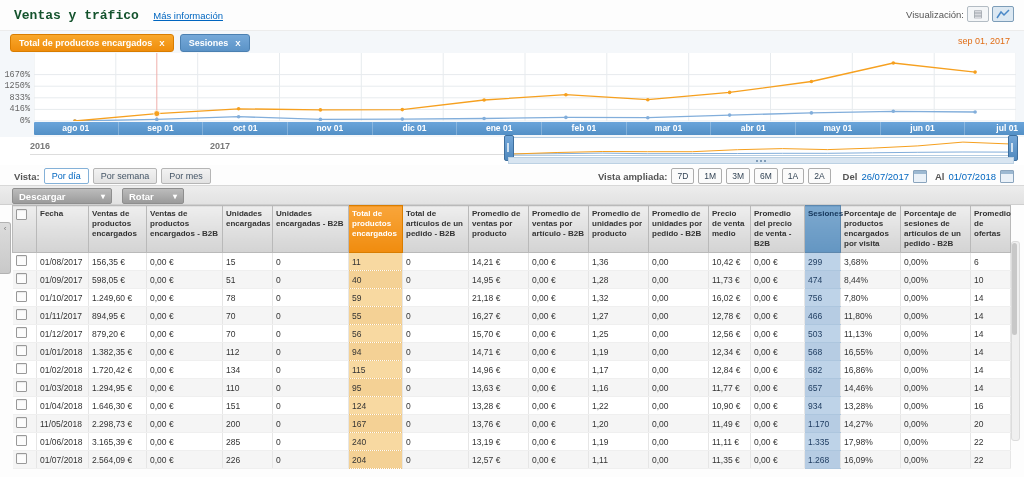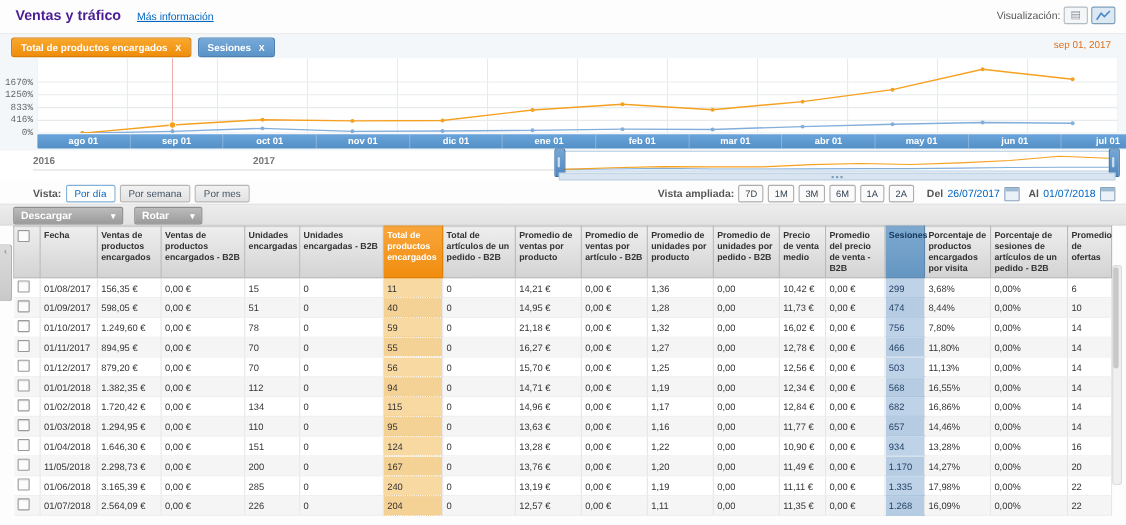--- a/index.html
+++ b/index.html
@@ -1,20 +1,20 @@
 <!DOCTYPE html>
 <html><head>
 <meta charset="utf-8">
 <style>
   html,body{margin:0;padding:0;background:#f4f4f4;font-family:"Liberation Sans",sans-serif;}
   .page{position:relative;width:1024px;height:477px;background:#fdfdfd;overflow:hidden;}
 
   
   .topbar{position:relative;height:30px;padding:5px 12px 0 14px;box-sizing:border-box;}
-  .page-title{font-size:13px;font-weight:bold;color:#4c1d95;}
+  .page-title{font-size:13px;font-weight:bold;color:#14532d;font-family:Liberation Mono, monospace;}
   .link{font-size:9.5px;color:#0066c0;text-decoration:underline;cursor:pointer;}
   .title-line1 .link{margin-left:10px;}
   .title-line2{margin-top:1px;}
   .viz{position:absolute;right:10px;top:6px;font-size:9.5px;color:#555;display:flex;align-items:center;gap:3px;margin-left:15px;}
   .viz-btn{width:20px;height:14px;border:1px solid #b3bcc4;background:#f4f6f8;border-radius:2px;display:inline-flex;align-items:center;justify-content:center;cursor:pointer;}
   .viz-btn.sel{background:#dce8f2;border-color:#7d9db8;}
   .grid-glyph{font-size:10px;color:#8b929a;line-height:10px;}
 
   
   .chart-panel{position:relative;height:134px;background:#f4f7fa;border-top:1px solid #ececec;}
@@ -33,21 +33,21 @@
   .ov-baseline{position:absolute;top:17px;left:30px;width:986px;height:1px;background:#ddd;}
   .ov-sel{position:absolute;left:508px;top:0;width:506px;height:19px;border:1px solid #b5cde2;background:#fff;box-sizing:border-box;}
   .ov-handle{position:absolute;top:-3px;width:8px;height:24px;background:linear-gradient(#74a7d8,#4f88bd);border:1px solid #3e6f9e;border-radius:2px;cursor:ew-resize;}
   .ov-handle.l{left:-5px}.ov-handle.r{right:-5px}
   .ov-handle::after{content:"";position:absolute;left:2px;top:7px;width:2px;height:9px;background:rgba(255,255,255,.7);}
   .ov-track{position:absolute;left:508px;top:20px;width:506px;height:7px;background:#d8e5f1;border:1px solid #bcd1e3;box-sizing:border-box;display:flex;align-items:center;justify-content:center;gap:2px;cursor:pointer;}
   .ov-track i{width:2px;height:2px;background:#7f9cb8;display:block;}
 
   
   .vista-row{position:relative;height:18px;background:#fdfdfd;padding:2px 10px 0 14px;display:flex;justify-content:space-between;align-items:center;}
-  .vr-left,.vr-right{display:flex;align-items:center;gap:4px;margin-left:16px;}
+  .vr-left,.vr-right{display:flex;align-items:center;gap:4px;}
   .lbl{font-size:9.5px;font-weight:bold;color:#555;}
   .vbtn{font-size:9px;color:#456;background:linear-gradient(#f2f2f2,#e2e2e2);border:1px solid #b5b5b5;border-radius:2px;padding:2px 7px;cursor:pointer;}
   .vbtn.sel{background:#fff;border-color:#84b1d8;color:#0066c0;}
   .zbtn{font-size:8.5px;color:#345;background:#fbfbfb;border:1px solid #adadad;border-radius:2px;padding:2px 5px;cursor:pointer;}
   .date-link{font-size:9.5px;color:#0066c0;cursor:pointer;}
   .cal{width:12px;height:11px;border:1px solid #8aa4bd;background:#eaf1f8;border-radius:1px;position:relative;display:inline-block;cursor:pointer;}
   .cal::before{content:"";position:absolute;top:0;left:0;right:0;height:3px;background:#9db9d2;}
 
   
   .toolbar{height:20px;background:linear-gradient(#ededed,#e2e2e2);border-top:1px solid #d8d8d8;border-bottom:1px solid #cfcfcf;padding:2px 0 0 12px;display:flex;gap:10px;box-sizing:border-box;}
@@ -177,21 +177,21 @@
         <span>feb 01</span>
         <span>mar 01</span>
         <span>abr 01</span>
         <span>may 01</span>
         <span>jun 01</span>
         <span>jul 01</span>
       </div>
 
     <div class="overview">
       <span class="year" style="left:30px">2016</span>
-      <span class="year" style="left:230px">2017</span>
+      <span class="year" style="left:210px">2017</span>
       <span class="year" style="left:645px">2018</span>
       <div class="ov-baseline"></div>
       <div class="ov-sel">
         <svg id="mini-chart" width="504" height="17" viewBox="0 0 504 17">
             <polyline points="3.0,16.0 48.1,15.7 93.2,15.1 138.3,15.7 183.4,15.6 228.5,15.5 273.5,15.3 318.6,15.3 363.7,14.8 408.8,14.3 453.9,14.0 499.0,14.1" fill="none" stroke="#82aedb" stroke-width="1"></polyline>
             <polyline points="3.0,16.0 48.1,14.5 93.2,13.5 138.3,13.7 183.4,13.7 228.5,11.7 273.5,10.6 318.6,11.6 363.7,10.1 408.8,7.9 453.9,4.1 499.0,5.9" fill="none" stroke="#f6a01f" stroke-width="1"></polyline>
           </svg>
         <div class="ov-handle l"></div>
         <div class="ov-handle r"></div>
       </div>

